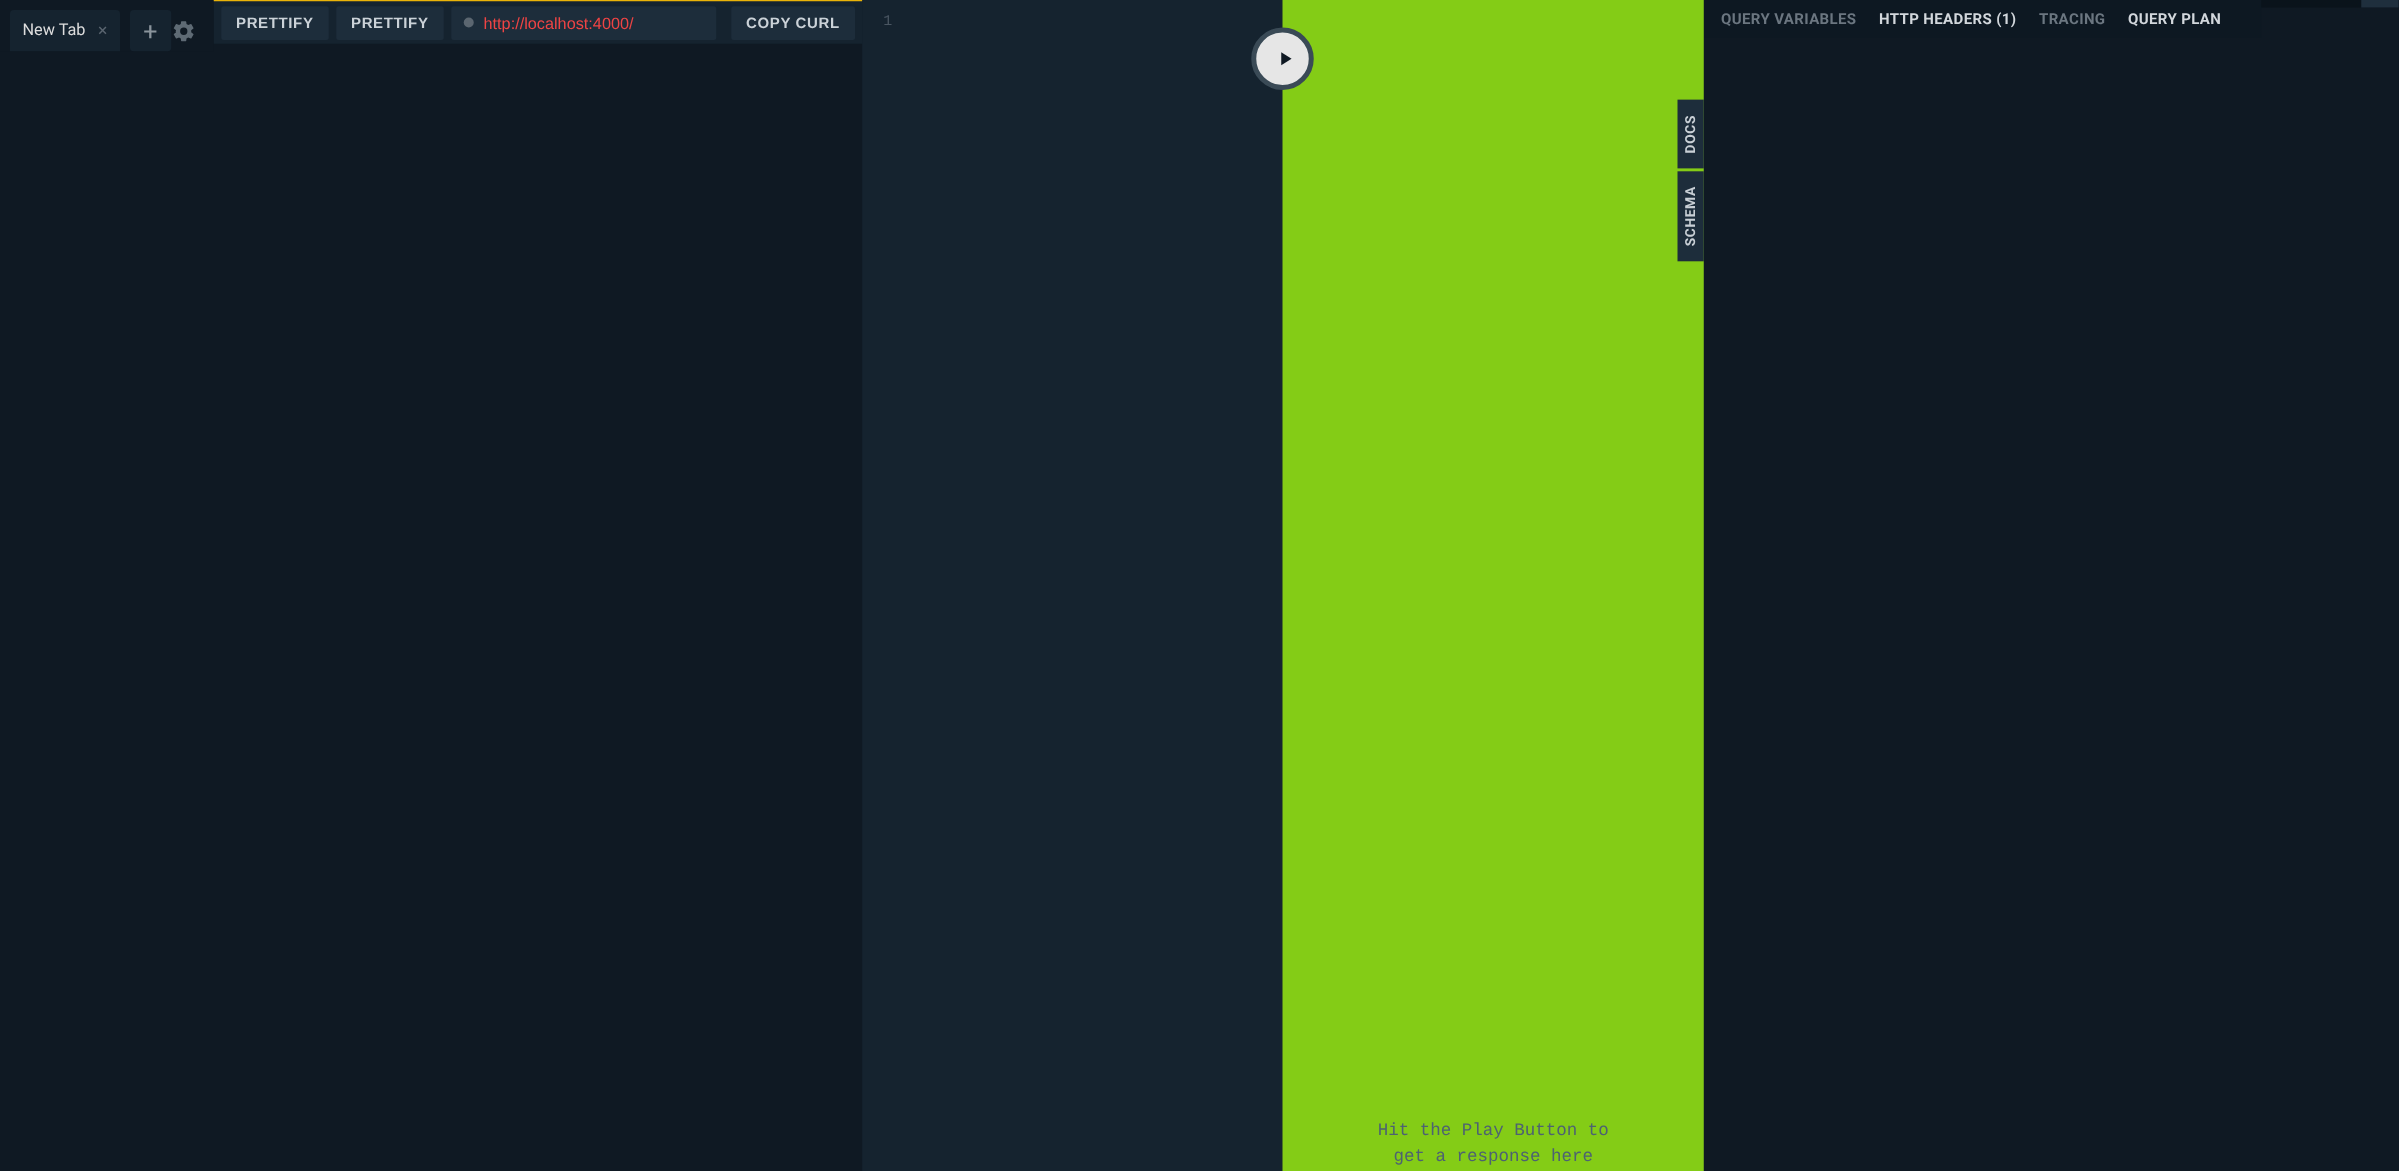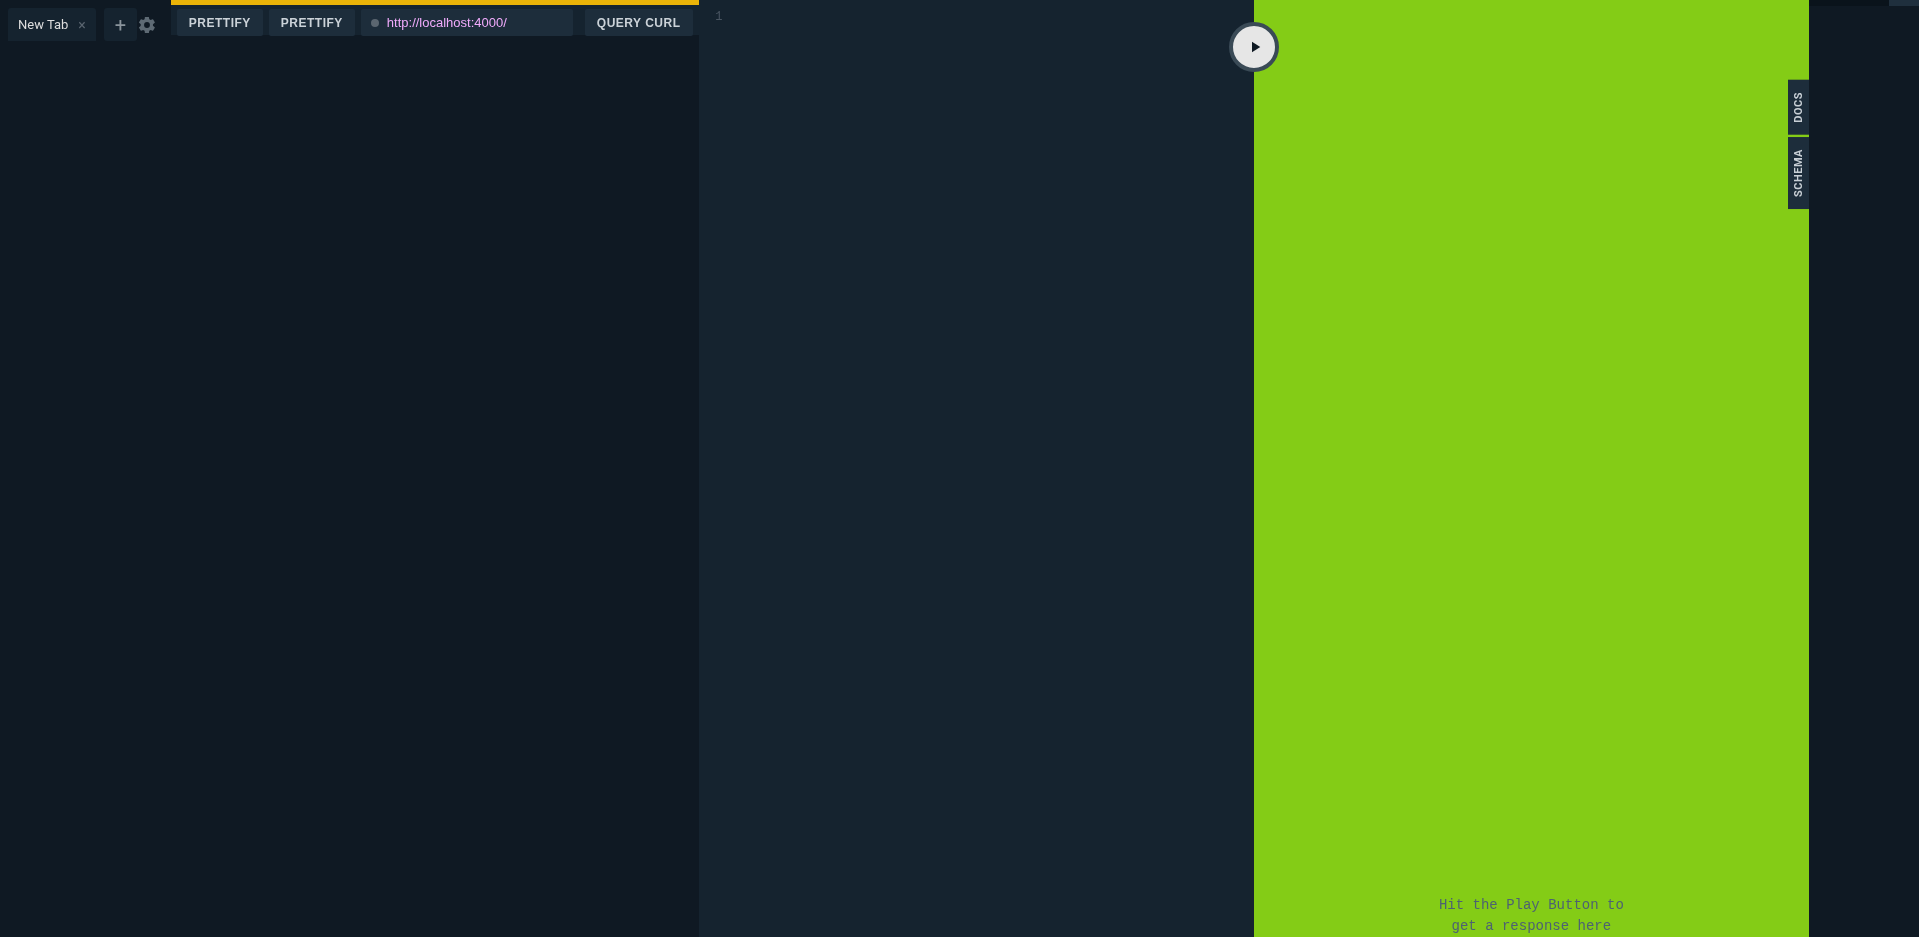--- a/index.html
+++ b/index.html
@@ -8,25 +8,25 @@
 
 
 .tabbar { display: flex; align-items: center; height: 41px; background: #0f1923; padding: 8px 8px 0 8px; }
 .tab { display: flex; align-items: center; height: 33px; padding: 0 10px; background: #15232f; color: #ddd; font-size: 13px; border-top-left-radius: 3px; border-top-right-radius: 3px; margin-right: 8px; cursor: pointer; }
 .tab .close { margin-left: 10px; color: #5a6570; font-size: 14px; line-height: 1; }
 .newtab { width: 33px; height: 33px; display: flex; align-items: center; justify-content: center; color: #8a949c; font-size: 20px; cursor: pointer; background: #15232f; border-radius: 3px;}
 .settings-gear { margin-left: auto; margin-right: 6px; color: #5e6a74; cursor: pointer; display:flex; align-items:center; }
 .settings-gear svg { width: 20px; height: 20px; }
 
 
-.toolbar { display: flex; height: 35px; padding: 4px 6px; background: #15232f; gap: 6px; border-top: 5px solid #eab308;}
+.toolbar { display: flex; align-items: center; height: 35px; padding: 4px 6px; background: #15232f; gap: 6px; border-top: 1px solid #eab308;}
 .btn { height: 27px; padding: 0 12px; background: #1d2d3b; color: #cbd2d8; border: none; font-size: 12px; font-weight: 700; letter-spacing: .5px; cursor: pointer; display:flex; align-items:center; border-radius:2px; }
 .endpoint { flex: 1; display:flex; align-items:center; background: #1d2d3b; height:27px; border-radius:2px; padding:0 10px; }
 .endpoint .dot { width:8px; height:8px; border-radius:50%; background:#5b6670; margin-right:8px; }
-.endpoint input { flex:1; background:transparent; border:none; outline:none; color:#f0abfc; font-size:13px; }
+.endpoint input { flex:1; background:transparent; border:none; outline:none; color:#ef4444; font-size:13px; }
 .copycurl { margin-left:6px; }
 
 
 .main { flex:1; display:flex; position:relative; background:#172533; }
 .editor { width:50%; background:#15232f; position:relative; display:flex; }
 .gutter { width:30px; text-align:right; padding:10px 6px 0 0; color:#4a5662; font-size:12px; font-family: "SFMono-Regular", Consolas, "Liberation Mono", Menlo, monospace; user-select:none;}
 .code-area { flex:1; }
 .result { width:50%; background:#84cc16; display:flex; align-items:flex-end; justify-content:center; position:relative; }
 .result-placeholder { color:#4d6272; font-family: "SFMono-Regular", Consolas, "Liberation Mono", Menlo, monospace; font-size:14px; text-align:center; line-height:1.5; white-space:pre-line; margin-top:-120px;}
 .playbtn { position:absolute; left:50%; top:22px; transform:translateX(-50%); width:50px; height:50px; border-radius:50%; background:#e6e6e6; border:4px solid #3a4a56; display:flex; align-items:center; justify-content:center; cursor:pointer; z-index:5; }
@@ -64,21 +64,21 @@
     </div>
   </div>
 
   <div class="toolbar">
     <button class="btn">PRETTIFY</button>
     <button class="btn">PRETTIFY</button>
     <div class="endpoint">
       <span class="dot"></span>
       <input type="text" value="http://localhost:4000/" style="">
     </div>
-    <button class="btn copycurl">QUERY CURL</button>
+    <button class="btn copycurl">COPY CURL</button>
   </div>
 
   <div class="main">
     <div class="editor">
       <div class="gutter">
         <div>1</div>
       </div>
       <div class="code-area"></div>
     </div>
     <div class="result">
@@ -91,17 +91,25 @@
           <path d="M8 5v14l11-7z"></path>
         </svg>
     </div>
 
     <div class="side-toggles">
       <div class="side-toggle">DOCS</div>
       <div class="side-toggle">SCHEMA</div>
     </div>
   </div>
 
+  <div class="footer">
+    <span class="ftab">QUERY VARIABLES</span>
+    <span class="ftab active">HTTP HEADERS (1)</span>
+    <div class="right">
+      <span class="ftab">TRACING</span>
+      <span class="ftab active">QUERY PLAN</span>
+    </div>
+  </div>
   <div class="footer-strip">
     <div class="mark"></div>
   </div>
 
 </div>
 
 </body></html>

